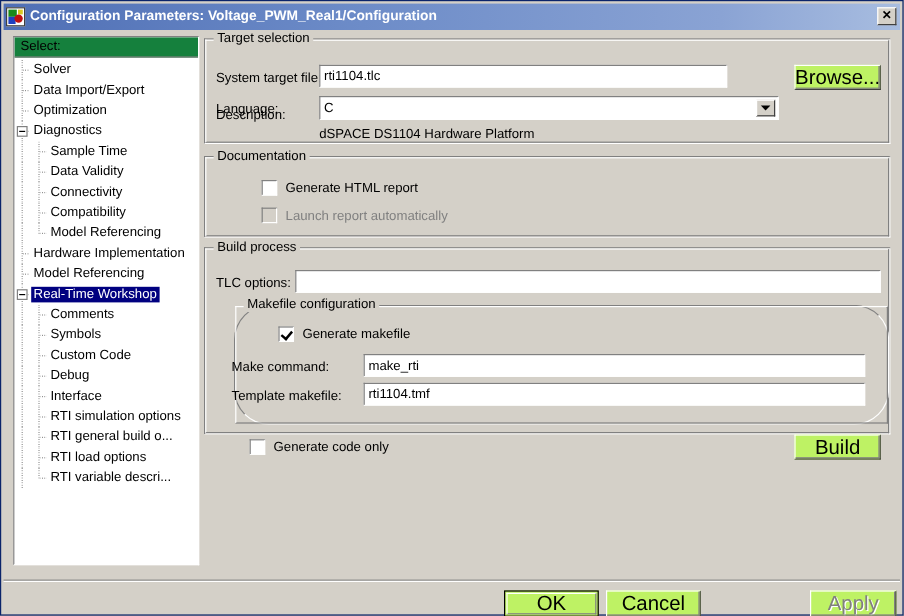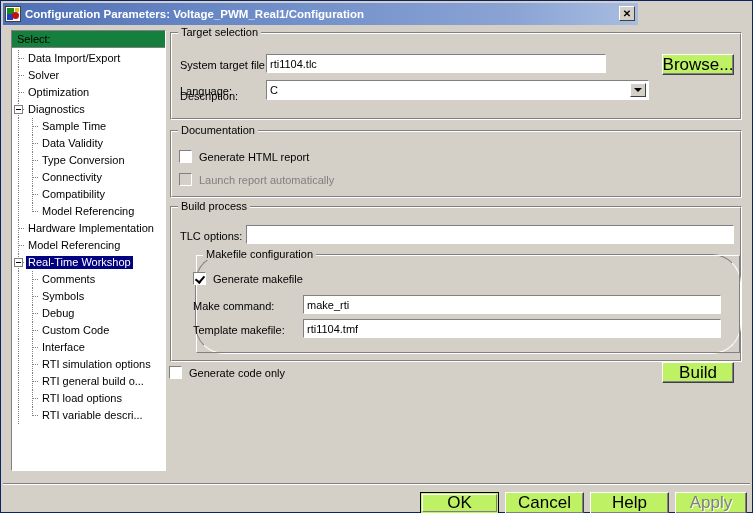--- a/index.html
+++ b/index.html
@@ -23,21 +23,21 @@
     width: 753px; height: 513px;
     background: #d4d0c8;
     border: 1px solid #0a246a;
     box-sizing: border-box;
   }
 
   
   #titlebar {
     position: absolute;
     left: 2px; top: 2px;
-    width: 635px; height: 22px;
+    width: 747px; height: 22px;
     background: linear-gradient(to right, #4f6fb5 0%, #6d8cc8 40%, #8aa3d4 80%, #a8bde0 100%);
     display: flex;
     align-items: center;
     box-sizing: border-box;
   }
   #title-icon {
     width: 16px; height: 16px;
     margin-left: 2px; margin-right: 4px;
     position: relative;
     flex: 0 0 auto;
@@ -301,20 +301,21 @@
   .btn.disabled {
     color: #808080;
     text-shadow: 1px 1px 0 #ffffff;
   }
 
   .checkrow {
     position: absolute;
     display: flex;
     align-items: flex-end;
     cursor: default;
+    margin-left: 39px;
   }
   .checkbox {
     width: 13px; height: 13px;
     background: #ffffff;
     border-top: 1px solid #808080;
     border-left: 1px solid #808080;
     border-right: 1px solid #ffffff;
     border-bottom: 1px solid #ffffff;
     box-sizing: border-box;
     position: relative;
@@ -366,34 +367,34 @@
   <div id="client">
 
     <div id="tree-panel">
       <div id="tree-header">Select:</div>
       <div id="tree-body">
           <div class="tree-row">
             <span class="tree-connector">
               <span class="spine"></span>
               <span class="elbow"></span>
             </span>
+            <span class="tree-label">Solver</span>
+          </div>
+          <div class="tree-row">
+            <span class="tree-connector">
+              <span class="spine"></span>
+              <span class="elbow"></span>
+            </span>
             <span class="tree-label">Data Import/Export</span>
           </div>
           <div class="tree-row">
             <span class="tree-connector">
               <span class="spine"></span>
               <span class="elbow"></span>
             </span>
-            <span class="tree-label">Solver</span>
-          </div>
-          <div class="tree-row">
-            <span class="tree-connector">
-              <span class="spine"></span>
-              <span class="elbow"></span>
-            </span>
             <span class="tree-label">Optimization</span>
           </div>
           <div class="tree-row">
             <span class="tree-connector">
               <span class="spine"></span>
               <span class="elbow"></span>
               <span class="expander"></span>
             </span>
             <span class="tree-label">Diagnostics</span>
           </div>
@@ -418,30 +419,20 @@
             <span class="tree-label">Data Validity</span>
           </div>
           <div class="tree-row">
             <span class="tree-connector">
               <span class="spine"></span>
             </span>
             <span class="tree-connector">
               <span class="spine"></span>
               <span class="elbow"></span>
             </span>
-            <span class="tree-label">Type Conversion</span>
-          </div>
-          <div class="tree-row">
-            <span class="tree-connector">
-              <span class="spine"></span>
-            </span>
-            <span class="tree-connector">
-              <span class="spine"></span>
-              <span class="elbow"></span>
-            </span>
             <span class="tree-label">Connectivity</span>
           </div>
           <div class="tree-row">
             <span class="tree-connector">
               <span class="spine"></span>
             </span>
             <span class="tree-connector">
               <span class="spine"></span>
               <span class="elbow"></span>
             </span>
@@ -500,31 +491,31 @@
             <span class="tree-label">Symbols</span>
           </div>
           <div class="tree-row">
             <span class="tree-connector">
               <span class="spine"></span>
             </span>
             <span class="tree-connector">
               <span class="spine"></span>
               <span class="elbow"></span>
             </span>
+            <span class="tree-label">Custom Code</span>
+          </div>
+          <div class="tree-row">
+            <span class="tree-connector">
+              <span class="spine"></span>
+            </span>
+            <span class="tree-connector">
+              <span class="spine"></span>
+              <span class="elbow"></span>
+            </span>
             <span class="tree-label">Debug</span>
-          </div>
-          <div class="tree-row">
-            <span class="tree-connector">
-              <span class="spine"></span>
-            </span>
-            <span class="tree-connector">
-              <span class="spine"></span>
-              <span class="elbow"></span>
-            </span>
-            <span class="tree-label">Custom Code</span>
           </div>
           <div class="tree-row">
             <span class="tree-connector">
               <span class="spine"></span>
             </span>
             <span class="tree-connector">
               <span class="spine"></span>
               <span class="elbow"></span>
             </span>
             <span class="tree-label">Interface</span>
@@ -582,20 +573,21 @@
 
     <span class="lbl" style="left:177px; top:59px;">Language:</span>
     <div class="combobox" style="left:263px; top:54px; width:383px; height:20px;">
       <span>C</span>
       <span class="combo-arrow">
           <i></i>
         </span>
     </div>
 
     <span class="lbl" style="left:177px; top:64px;">Description:</span>
+    <span class="lbl" style="left:263px; top:80px;">dSPACE DS1104 Hardware Platform</span>
 
     <div class="groupbox" style="left:167px; top:104px; width:572px; height:68px;">
       <div class="gb-inner"></div>
       <span class="gb-title">Documentation</span>
     </div>
     <div class="checkrow" style="left:176px; top:124px;">
       <span class="checkbox"></span>
       <span class="ck-label">Generate HTML report</span>
     </div>
     <div class="checkrow" style="left:176px; top:147px;">
@@ -625,17 +617,16 @@
 
     <div class="checkrow" style="left:166px; top:340px;">
       <span class="checkbox"></span>
       <span class="ck-label">Generate code only</span>
     </div>
     <div class="btn" style="left:659px; top:336px; width:72px; height:21px;">Build</div>
 
     <div id="bottom-sep"></div>
     <div class="btn default" style="left:417px; top:466px; width:79px; height:22px;">OK</div>
     <div class="btn" style="left:502px; top:466px; width:79px; height:22px;">Cancel</div>
-    <div class="btn" style="left:587px; top:466px; width:79px; height:22px;">Help</div>
     <div class="btn disabled" style="left:672px; top:466px; width:72px; height:22px;">Apply</div>
 
   </div>
 </div>
 
 </body></html>

